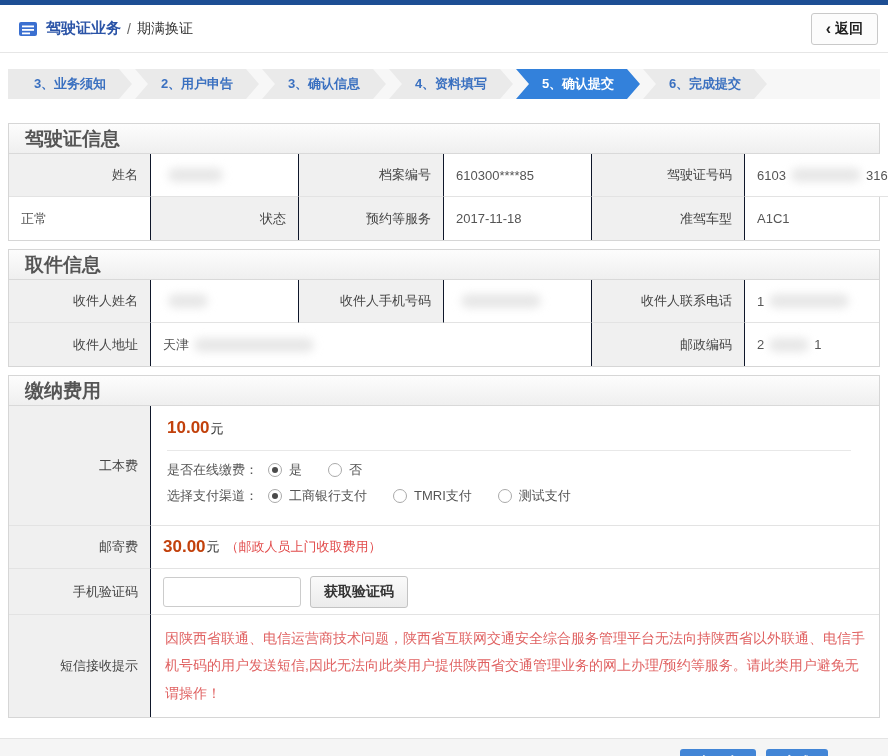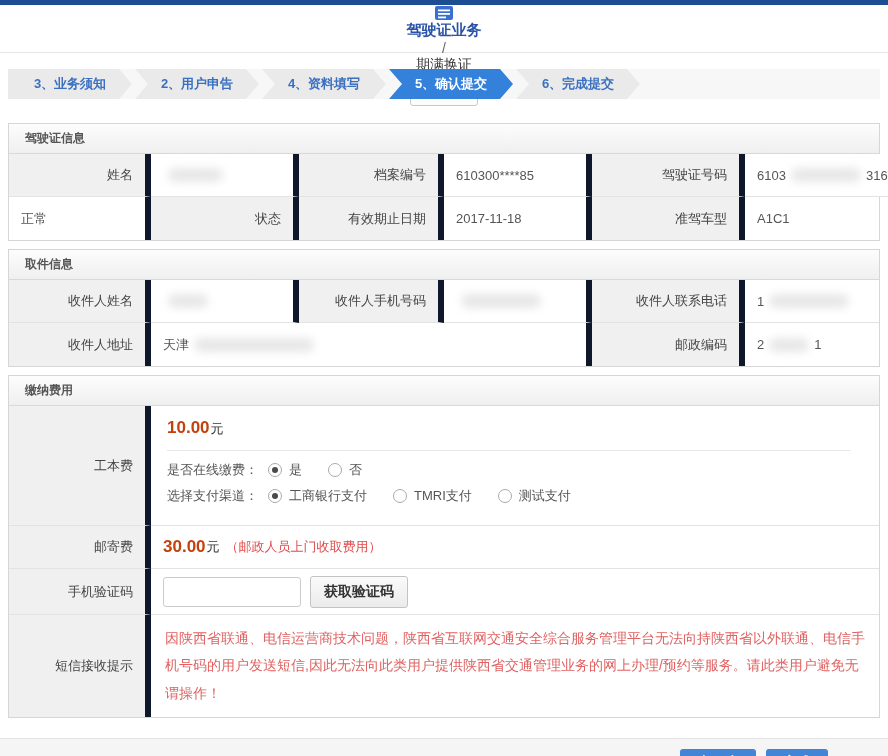--- a/index.html
+++ b/index.html
@@ -13,21 +13,20 @@
     overflow: hidden;
   }
   
   .topbar { height:5px; background:#1d4e94; }
 
   
   .header {
     height:48px; display:flex; align-items:center;
     padding:0 10px; border-bottom:1px solid #e6e6e6;
     background:#fff;
-    flex-direction:column;
   }
   .hicon { width:20px; height:16px; margin:0 8px 0 8px; flex:0 0 auto; }
   .title { font-size:15px; font-weight:bold; color:#2b54a7; }
   .sep   { margin:0 6px; color:#666; font-size:14px; }
   .subtitle { font-size:14px; color:#333; }
   .spacer { flex:1; }
   .back-btn {
     border:1px solid #c9c9c9; border-radius:3px; background:#fcfcfc;
     padding:6px 14px; font-size:14px; color:#222; font-weight:bold;
     cursor:pointer; display:flex; align-items:center; gap:4px;
@@ -52,26 +51,26 @@
 
   
   .section {
     margin:8px 8px 0 8px; border:1px solid #d6d6d6; background:#fff;
   }
   .section.first-section { margin-top:24px; }
   .sec-header {
     height:30px; line-height:29px; padding-left:16px;
     background:linear-gradient(#fdfdfd,#efefef);
     border-bottom:1px solid #d9d9d9;
-    color:#555; font-weight:bold; font-size:12px;
+    color:#555; font-weight:bold; font-size:19px;
   }
   .grid6 { display:grid; grid-template-columns:142px 148px 145px 148px 153px 1fr; }
   .grid2 { display:grid; grid-template-columns:142px 1fr; }
   .cell {
-    border-right:6px solid #0f172a; border-bottom:1px solid #e3e3e3;
+    border-right:1px solid #0f172a; border-bottom:1px solid #e3e3e3;
     min-height:43px; display:flex; align-items:center;
   }
   .cell.lastcol { border-right:none; }
   .lastrow .cell { border-bottom:none; }
   .lbl { background:#f0f0f0; justify-content:flex-end; padding-right:12px; color:#444; }
   .val { background:#fff; padding-left:12px; color:#555; }
   .span3 { grid-column:2 / 5; }
 
   
   .blur {
@@ -140,20 +139,21 @@
   <span class="spacer"></span>
   <button class="back-btn">
     <span class="back-chevron">‹</span>
     <span>返回</span>
   </button>
 </div>
 
 <div class="steps">
   <div class="step first"><span>3、业务须知</span></div>
   <div class="step"><span>2、用户申告</span></div>
+  <div class="step"><span>3、确认信息</span></div>
   <div class="step"><span>4、资料填写</span></div>
   <div class="step active"><span>5、确认提交</span></div>
   <div class="step"><span>6、完成提交</span></div>
 </div>
 
 <div class="section first-section">
   <div class="sec-header">驾驶证信息</div>
   <div class="grid6">
     <div class="cell lbl">姓名</div>
     <div class="cell val">
@@ -164,21 +164,21 @@
     <div class="cell lbl">驾驶证号码</div>
     <div class="cell val lastcol">
       <span>6103</span>
       <span class="blur w70"></span>
       <span>3163X</span>
     </div>
   </div>
   <div class="grid6 lastrow">
     <div class="cell val">正常</div>
     <div class="cell lbl">状态</div>
-    <div class="cell lbl">有效期止日期</div>
+    <div class="cell lbl">预约等服务</div>
     <div class="cell val">2017-11-18</div>
     <div class="cell lbl">准驾车型</div>
     <div class="cell val lastcol">A1C1</div>
   </div>
 </div>
 
 <div class="section">
   <div class="sec-header">取件信息</div>
   <div class="grid6">
     <div class="cell lbl">收件人姓名</div>

